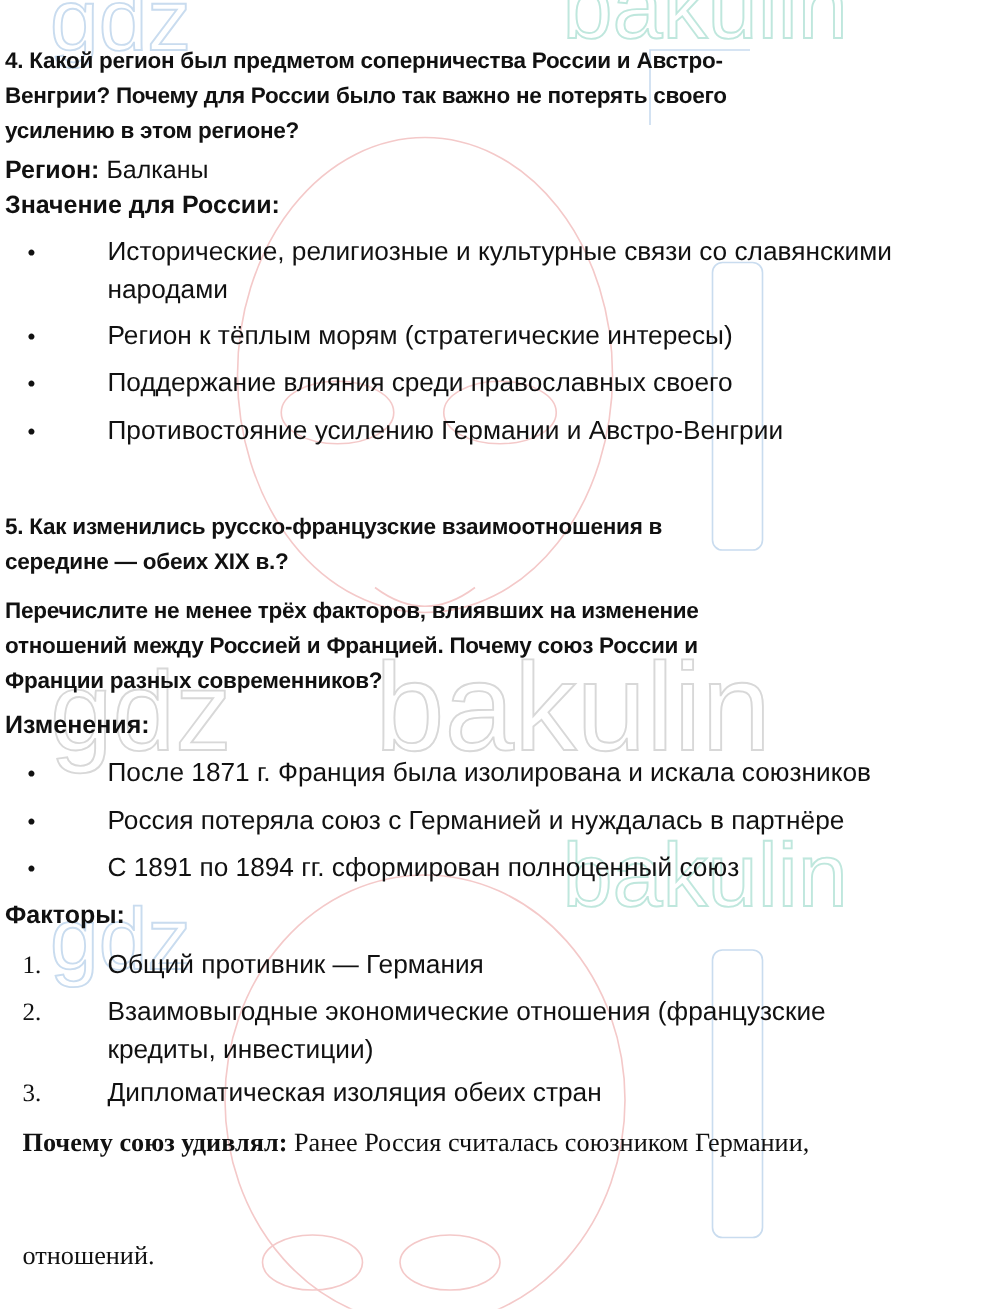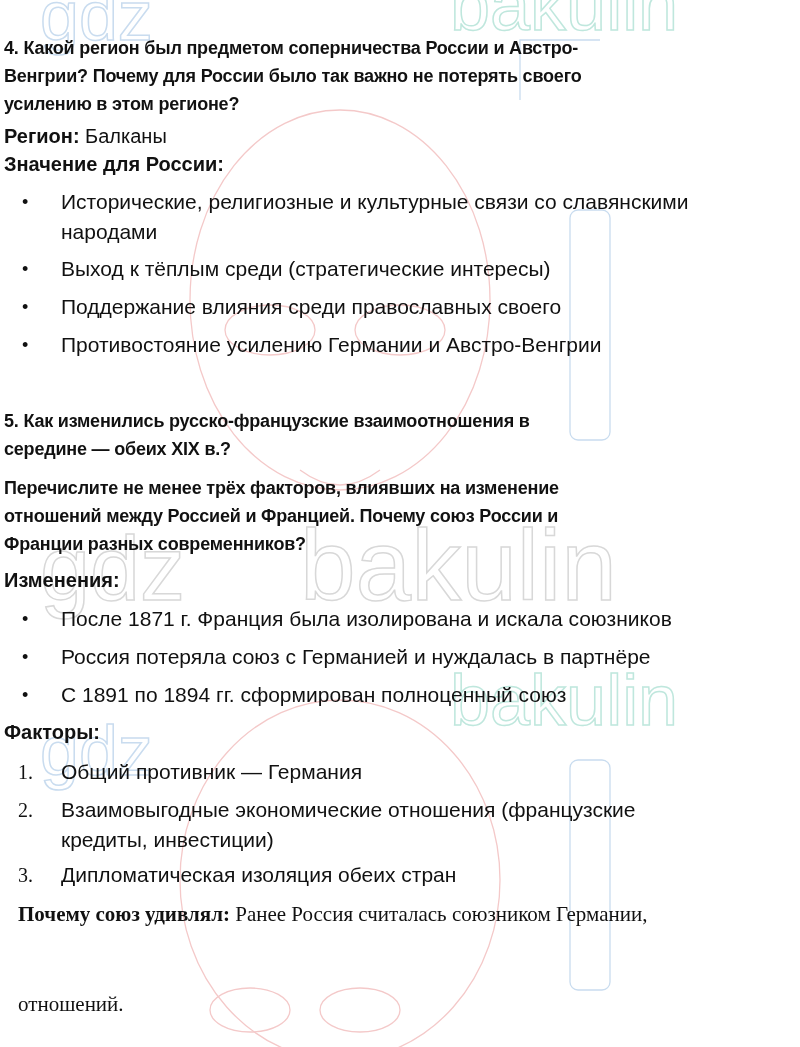--- a/index.html
+++ b/index.html
@@ -9,21 +9,21 @@
   }
   .watermark { position: absolute; left: 0; top: 0; width: 800px; height: 1047px; pointer-events: none; z-index: 0; }
   .content { position: absolute; left: 4px; top: 0; width: 792px; z-index: 1; }
   .q { position: absolute; left: 0; font-weight: bold; font-size: 18px; line-height: 30px; letter-spacing: -0.2px; }
   .label-line { position: absolute; left: 0; font-size: 20px; line-height: 30px; }
   .label-line b { font-weight: bold; }
   .li { position: absolute; left: 0; font-size: 21px; line-height: 30px; width: 790px; }
   .li .marker { position: absolute; left: 14px; top: 0; width: 30px; }
   .li .bullet { font-size: 18px; left: 18px; }
   .li .num { font-family: "Liberation Serif", serif; font-size: 20px; left: 14px; }
-  .li .txt { display: block; margin-left: 57px; }
+  .li .txt { display: block; margin-left: 82px; }
   .para { position: absolute; left: 14px; font-size: 21px; line-height: 30px; width: 790px; font-family: Liberation Serif, serif; }
   .para b { font-weight: bold; }
 </style>
 </head>
 <body>
 
 <svg class="watermark" viewBox="0 0 800 1047" xmlns="http://www.w3.org/2000/svg">
   <g fill="none" stroke="#bfe7dd" stroke-width="1.5">
     <text x="450" y="30" font-family="Liberation Sans, sans-serif" font-size="72" fill="none" stroke="#bfe7dd">bakulin</text>
     <text x="40" y="40" font-family="Liberation Sans, sans-serif" font-size="70" fill="none" stroke="#c9dcef">gdz</text>
@@ -63,21 +63,21 @@
 
   <div class="li" style="top:187px">
     <span class="marker bullet">•</span>
     <span class="txt">
       <span>Исторические, религиозные и культурные связи со славянскими</span><br>
       <span>народами</span>
     </span>
   </div>
   <div class="li" style="top:254px">
     <span class="marker bullet">•</span>
-    <span class="txt">Выход к тёплым среди (стратегические интересы)</span>
+    <span class="txt">Регион к тёплым морям (стратегические интересы)</span>
   </div>
   <div class="li" style="top:292px">
     <span class="marker bullet">•</span>
     <span class="txt">Поддержание влияния среди православных своего</span>
   </div>
   <div class="li" style="top:330px">
     <span class="marker bullet">•</span>
     <span class="txt">Противостояние усилению Германии и Австро-Венгрии</span>
   </div>
 

